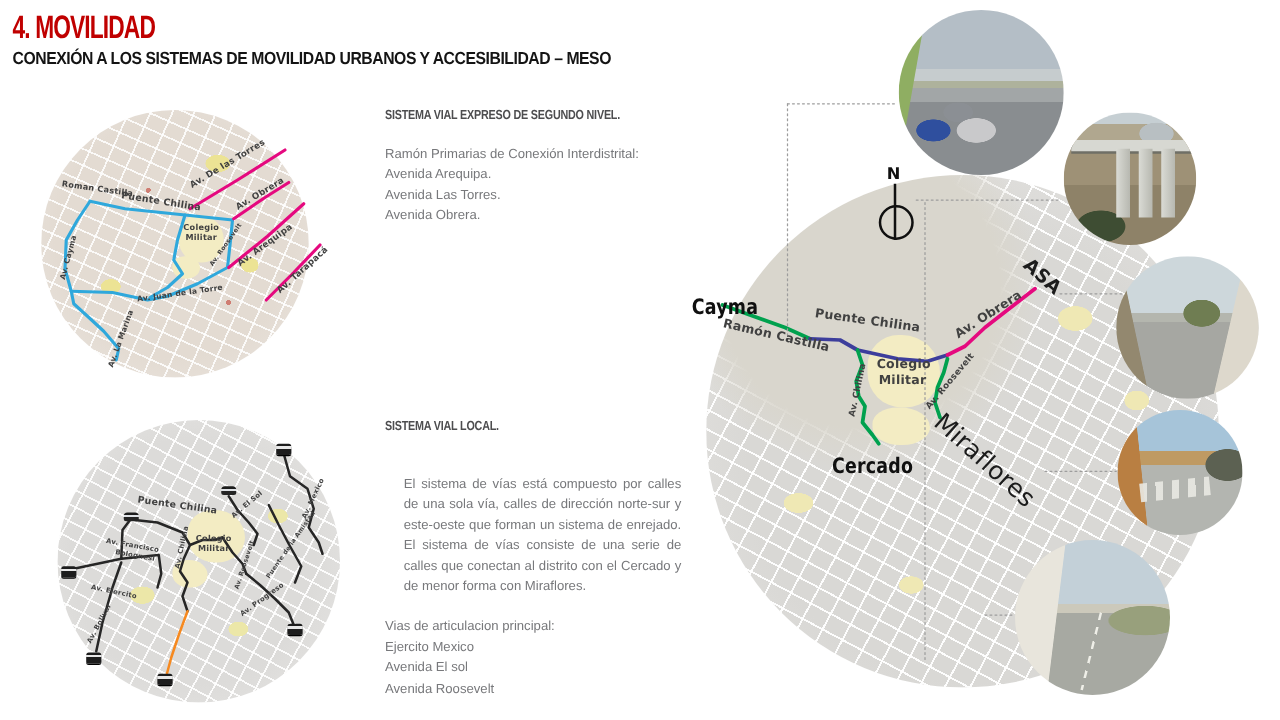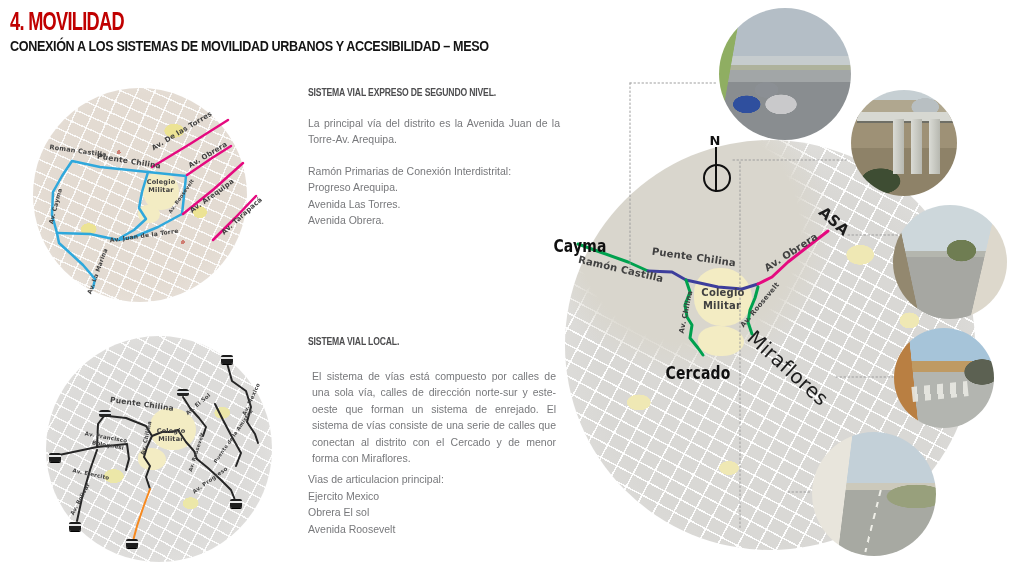--- a/index.html
+++ b/index.html
@@ -9,21 +9,21 @@
   #title{position:absolute;left:10px;top:6px;font-size:26px;font-weight:700;color:#c00000;
          white-space:nowrap;transform:scaleX(.70);transform-origin:0 50%;letter-spacing:-1px;}
   #subtitle{position:absolute;left:10px;top:38px;font-size:14px;font-weight:700;color:#141414;
          white-space:nowrap;transform:scaleX(.90);transform-origin:0 50%;letter-spacing:-0.4px;}
   
   .textblock{position:absolute;left:308px;width:252px;color:#77787b;font-size:10.5px;line-height:1.58;}
   #block1{top:84px;} #block2{top:333px;}
   .sec-h{display:inline-block;font-size:10.5px;font-weight:700;color:#4d4d4f;white-space:nowrap;
          transform:scaleX(.82);transform-origin:0 50%;letter-spacing:-0.2px;margin:0 0 14px 0;}
   .textblock p{margin:0 0 15px 0;text-align:justify;}
-  .textblock .tight{margin:4px;}
+  .textblock .tight{margin:15px;}
   .vlist div{white-space:nowrap;}
   
   .mapc{position:absolute;border-radius:50%;overflow:hidden;z-index:1;}
   #map1{left:33px;top:88px;width:214px;height:214px;
     background-color:#eae4de;
     background-image:
       radial-gradient(10px 7px at 66% 20%, #ece394 97%, transparent),
       radial-gradient(8px 6px at 26% 66%, #ece394 97%, transparent),
       radial-gradient(7px 6px at 78% 58%, #ece394 97%, transparent),
       radial-gradient(2px 2px at 40% 30%, #cf7d72 97%, transparent),
@@ -156,36 +156,35 @@
     <polyline points="836,377 893,377" fill="none" stroke="#9d9d9d" stroke-width="1" stroke-linecap="round" stroke-linejoin="round" stroke-dasharray="1.5 2.5"></polyline>
     <polyline points="788,492 810,492" fill="none" stroke="#9d9d9d" stroke-width="1" stroke-linecap="round" stroke-linejoin="round" stroke-dasharray="1.5 2.5"></polyline>
     <polyline points="740,162 740,528" fill="none" stroke="#9d9d9d" stroke-width="1" stroke-linecap="round" stroke-linejoin="round" stroke-dasharray="1.5 2.5"></polyline>
   </svg>
 
 <div id="compass-needle"></div>
 <div id="compass-ring"></div>
 
 <div id="block1" class="textblock">
   <span class="sec-h">SISTEMA VIAL EXPRESO DE SEGUNDO NIVEL.</span><br>
-  <p>La principal vía del distrito es la Avenida Juan de la Torre-Av. Arequipa.</p>
   <div class="vlist">
     <div>Ramón Primarias de Conexión Interdistrital:</div>
-    <div>Progreso Arequipa.</div>
+    <div>Avenida Arequipa.</div>
     <div>Avenida Las Torres.</div>
     <div>Avenida Obrera.</div>
   </div>
 </div>
 
 <div id="block2" class="textblock">
   <span class="sec-h">SISTEMA VIAL LOCAL.</span><br>
   <p class="tight">El sistema de vías está compuesto por calles de una sola vía, calles de dirección norte-sur y este-oeste que forman un sistema de enrejado. El sistema de vías consiste de una serie de calles que conectan al distrito con el Cercado y de menor forma con Miraflores.</p>
   <div class="vlist">
     <div>Vias de articulacion principal:</div>
     <div>Ejercito Mexico</div>
-    <div>Obrera El sol</div>
+    <div>Avenida El sol</div>
     <div>Avenida Roosevelt</div>
   </div>
 </div>
 
 <div id="photo1" class="photo"></div>
 <div id="photo2" class="photo">
   <div class="deck"></div>
   <div class="pier" style="left:40%;"></div>
   <div class="pier" style="left:57%;"></div>
   <div class="pier" style="left:74%;"></div>

